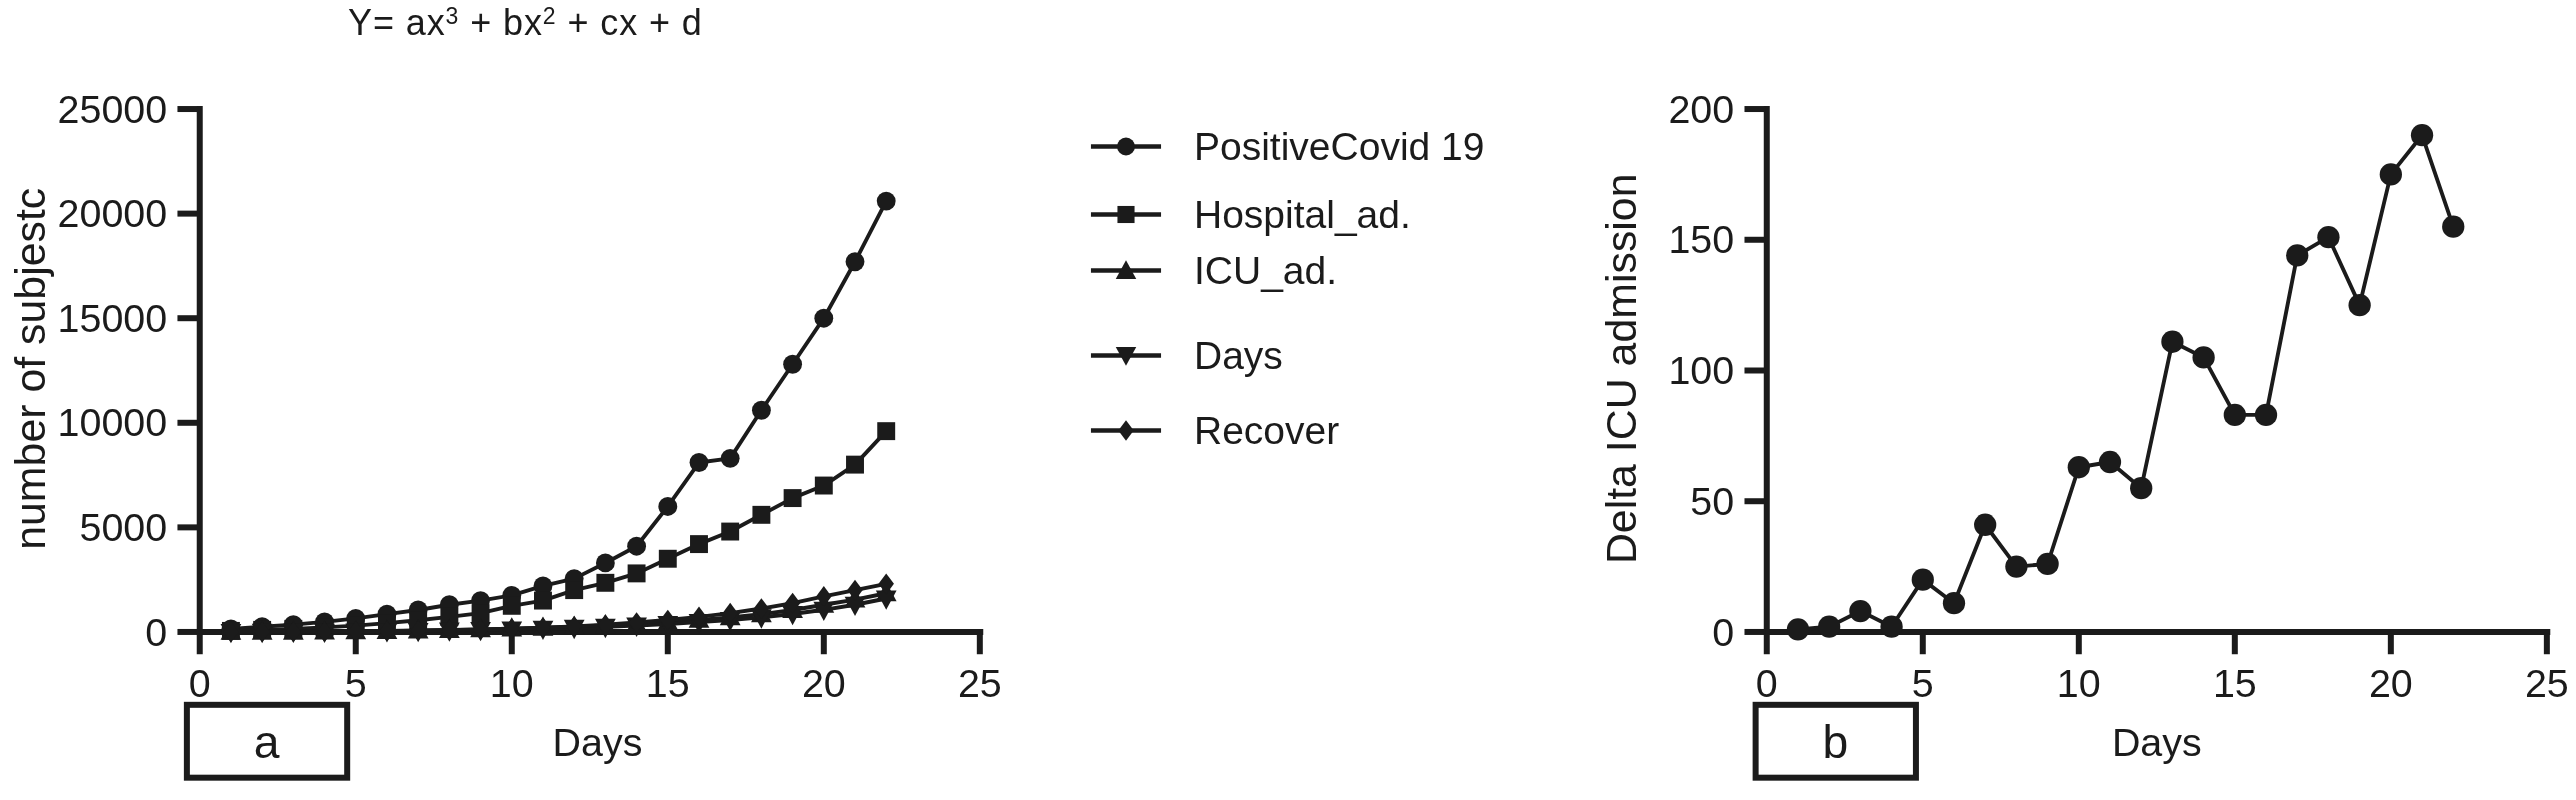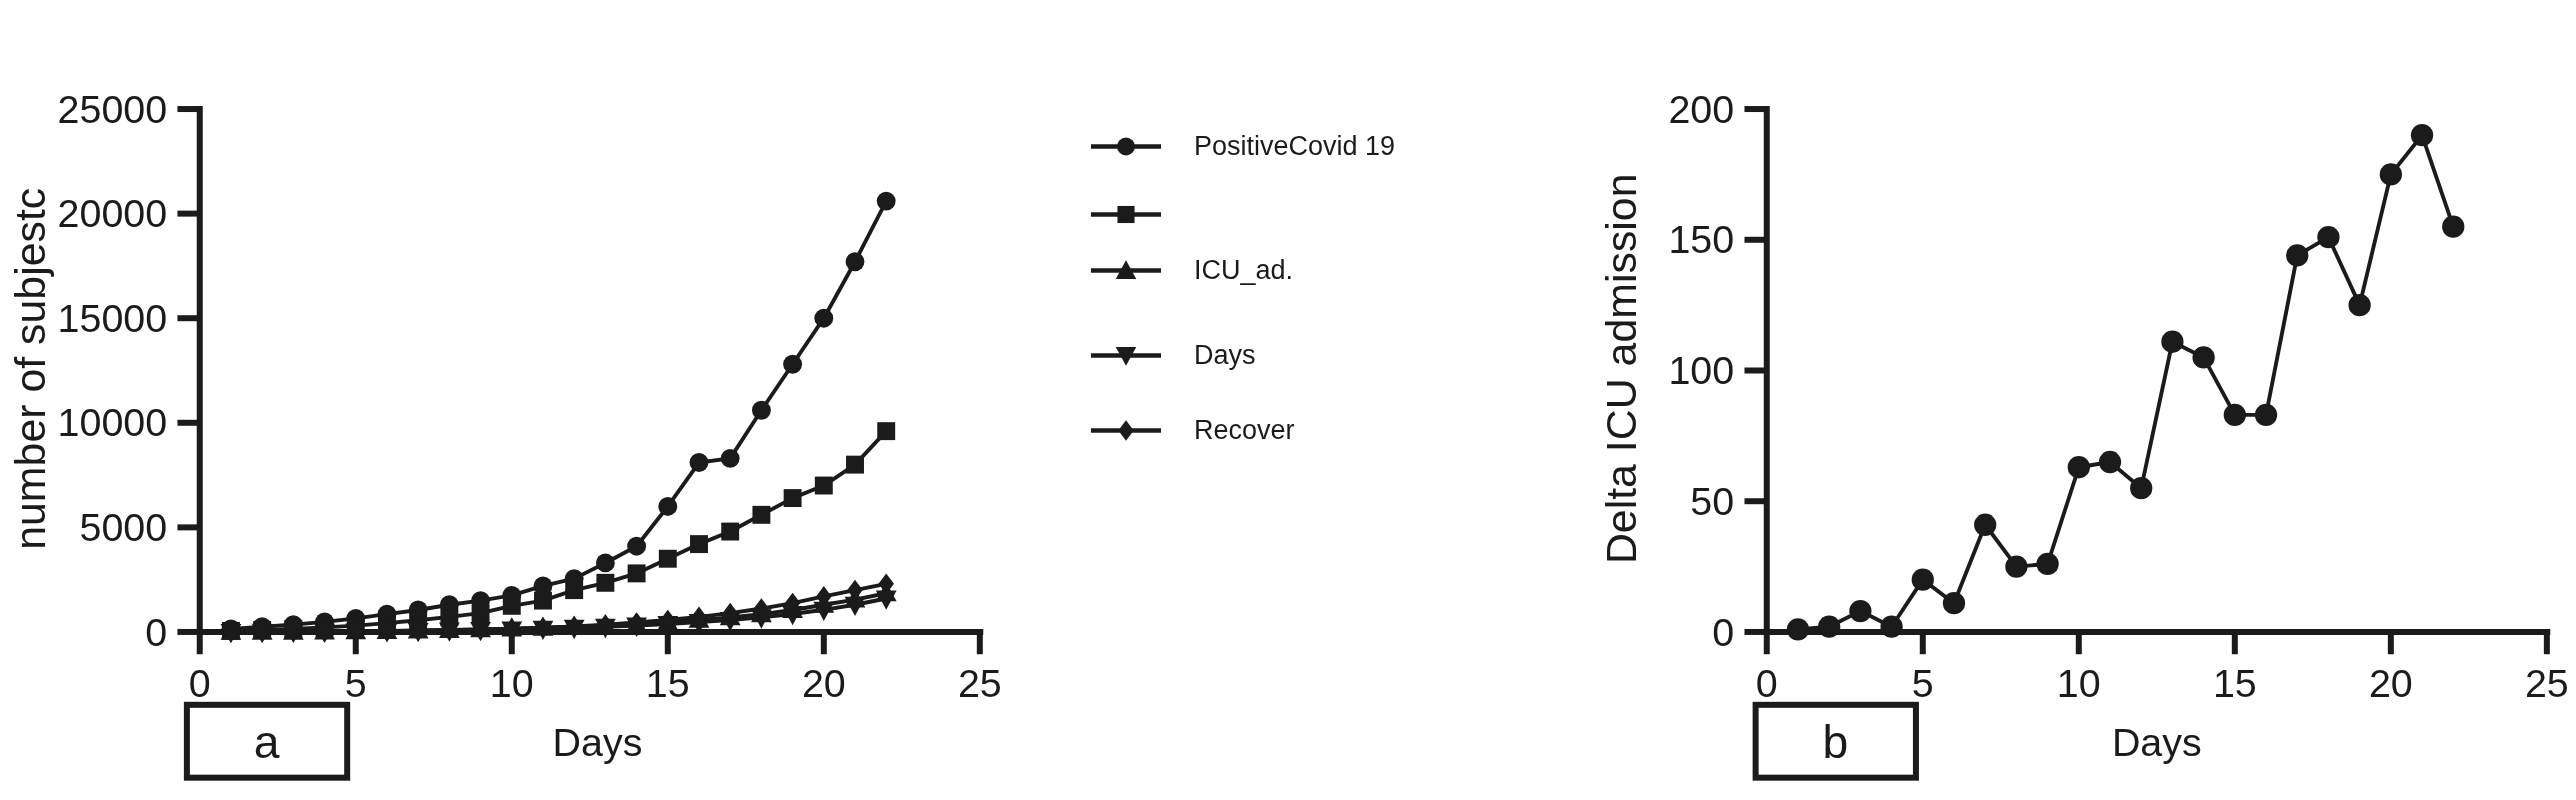--- a/index.html
+++ b/index.html
@@ -20,32 +20,33 @@
   .eq-title .sup{font-size:23px;vertical-align:11px;}
   #legend{
     position:absolute;left:1089px;top:120px;
     display:block;
   }
   .legend-row{
     position:absolute;left:0;
     display:flex;align-items:center;height:53px;
   }
   .legend-row .lg-text{
-    margin-left:31px;font-size:27px;white-space:nowrap;
+    margin-left:31px;font-size:39px;white-space:nowrap;
   }
   svg text{fill:#1b1b1b;}
   .axis-title{font-size:50px;}
   .x-title{font-size:46px;}
   .box-letter{font-size:54px;}
 </style>
 </head>
 <body>
 
 <div id="screen">
 
+  <div class="eq-title"><span>Y= ax</span><span class="sup">3</span><span> + bx</span><span class="sup">2</span><span> + cx + d</span></div>
 
   <svg id="figure-svg" width="2576" height="801" viewBox="0 0 3005 934">
 
     <g id="axes-a">
         <path d="M 233 123.5 L 233 737 L 1147 737" fill="none" stroke="#1b1b1b" stroke-width="7" stroke-linejoin="miter"></path>
         <line x1="231" y1="737" x2="207" y2="737" stroke="#1b1b1b" stroke-width="7"></line>
         <text x="195" y="753" text-anchor="end" font-size="46">0</text>
         <line x1="231" y1="615" x2="207" y2="615" stroke="#1b1b1b" stroke-width="7"></line>
         <text x="195" y="631" text-anchor="end" font-size="46">5000</text>
         <line x1="231" y1="493" x2="207" y2="493" stroke="#1b1b1b" stroke-width="7"></line>
@@ -253,20 +254,21 @@
           <line x1="2" y1="31" x2="84" y2="31" stroke="#1b1b1b" stroke-width="5"></line>
           <circle cx="43" cy="31" r="10.5" fill="#1b1b1b"></circle>
         </svg>
       <span class="lg-text">PositiveCovid 19</span>
     </div>
     <div class="legend-row" style="top:68px">
       <svg width="74" height="53" viewBox="0 0 86 62">
           <line x1="2" y1="31" x2="84" y2="31" stroke="#1b1b1b" stroke-width="5"></line>
           <rect x="33" y="21" width="20" height="20" fill="#1b1b1b"></rect>
         </svg>
+      <span class="lg-text">Hospital_ad.</span>
     </div>
     <div class="legend-row" style="top:124px">
       <svg width="74" height="53" viewBox="0 0 86 62">
           <line x1="2" y1="31" x2="84" y2="31" stroke="#1b1b1b" stroke-width="5"></line>
           <polygon points="43,19 55,41 31,41" fill="#1b1b1b"></polygon>
         </svg>
       <span class="lg-text">ICU_ad.</span>
     </div>
     <div class="legend-row" style="top:209px">
       <svg width="74" height="53" viewBox="0 0 86 62">

